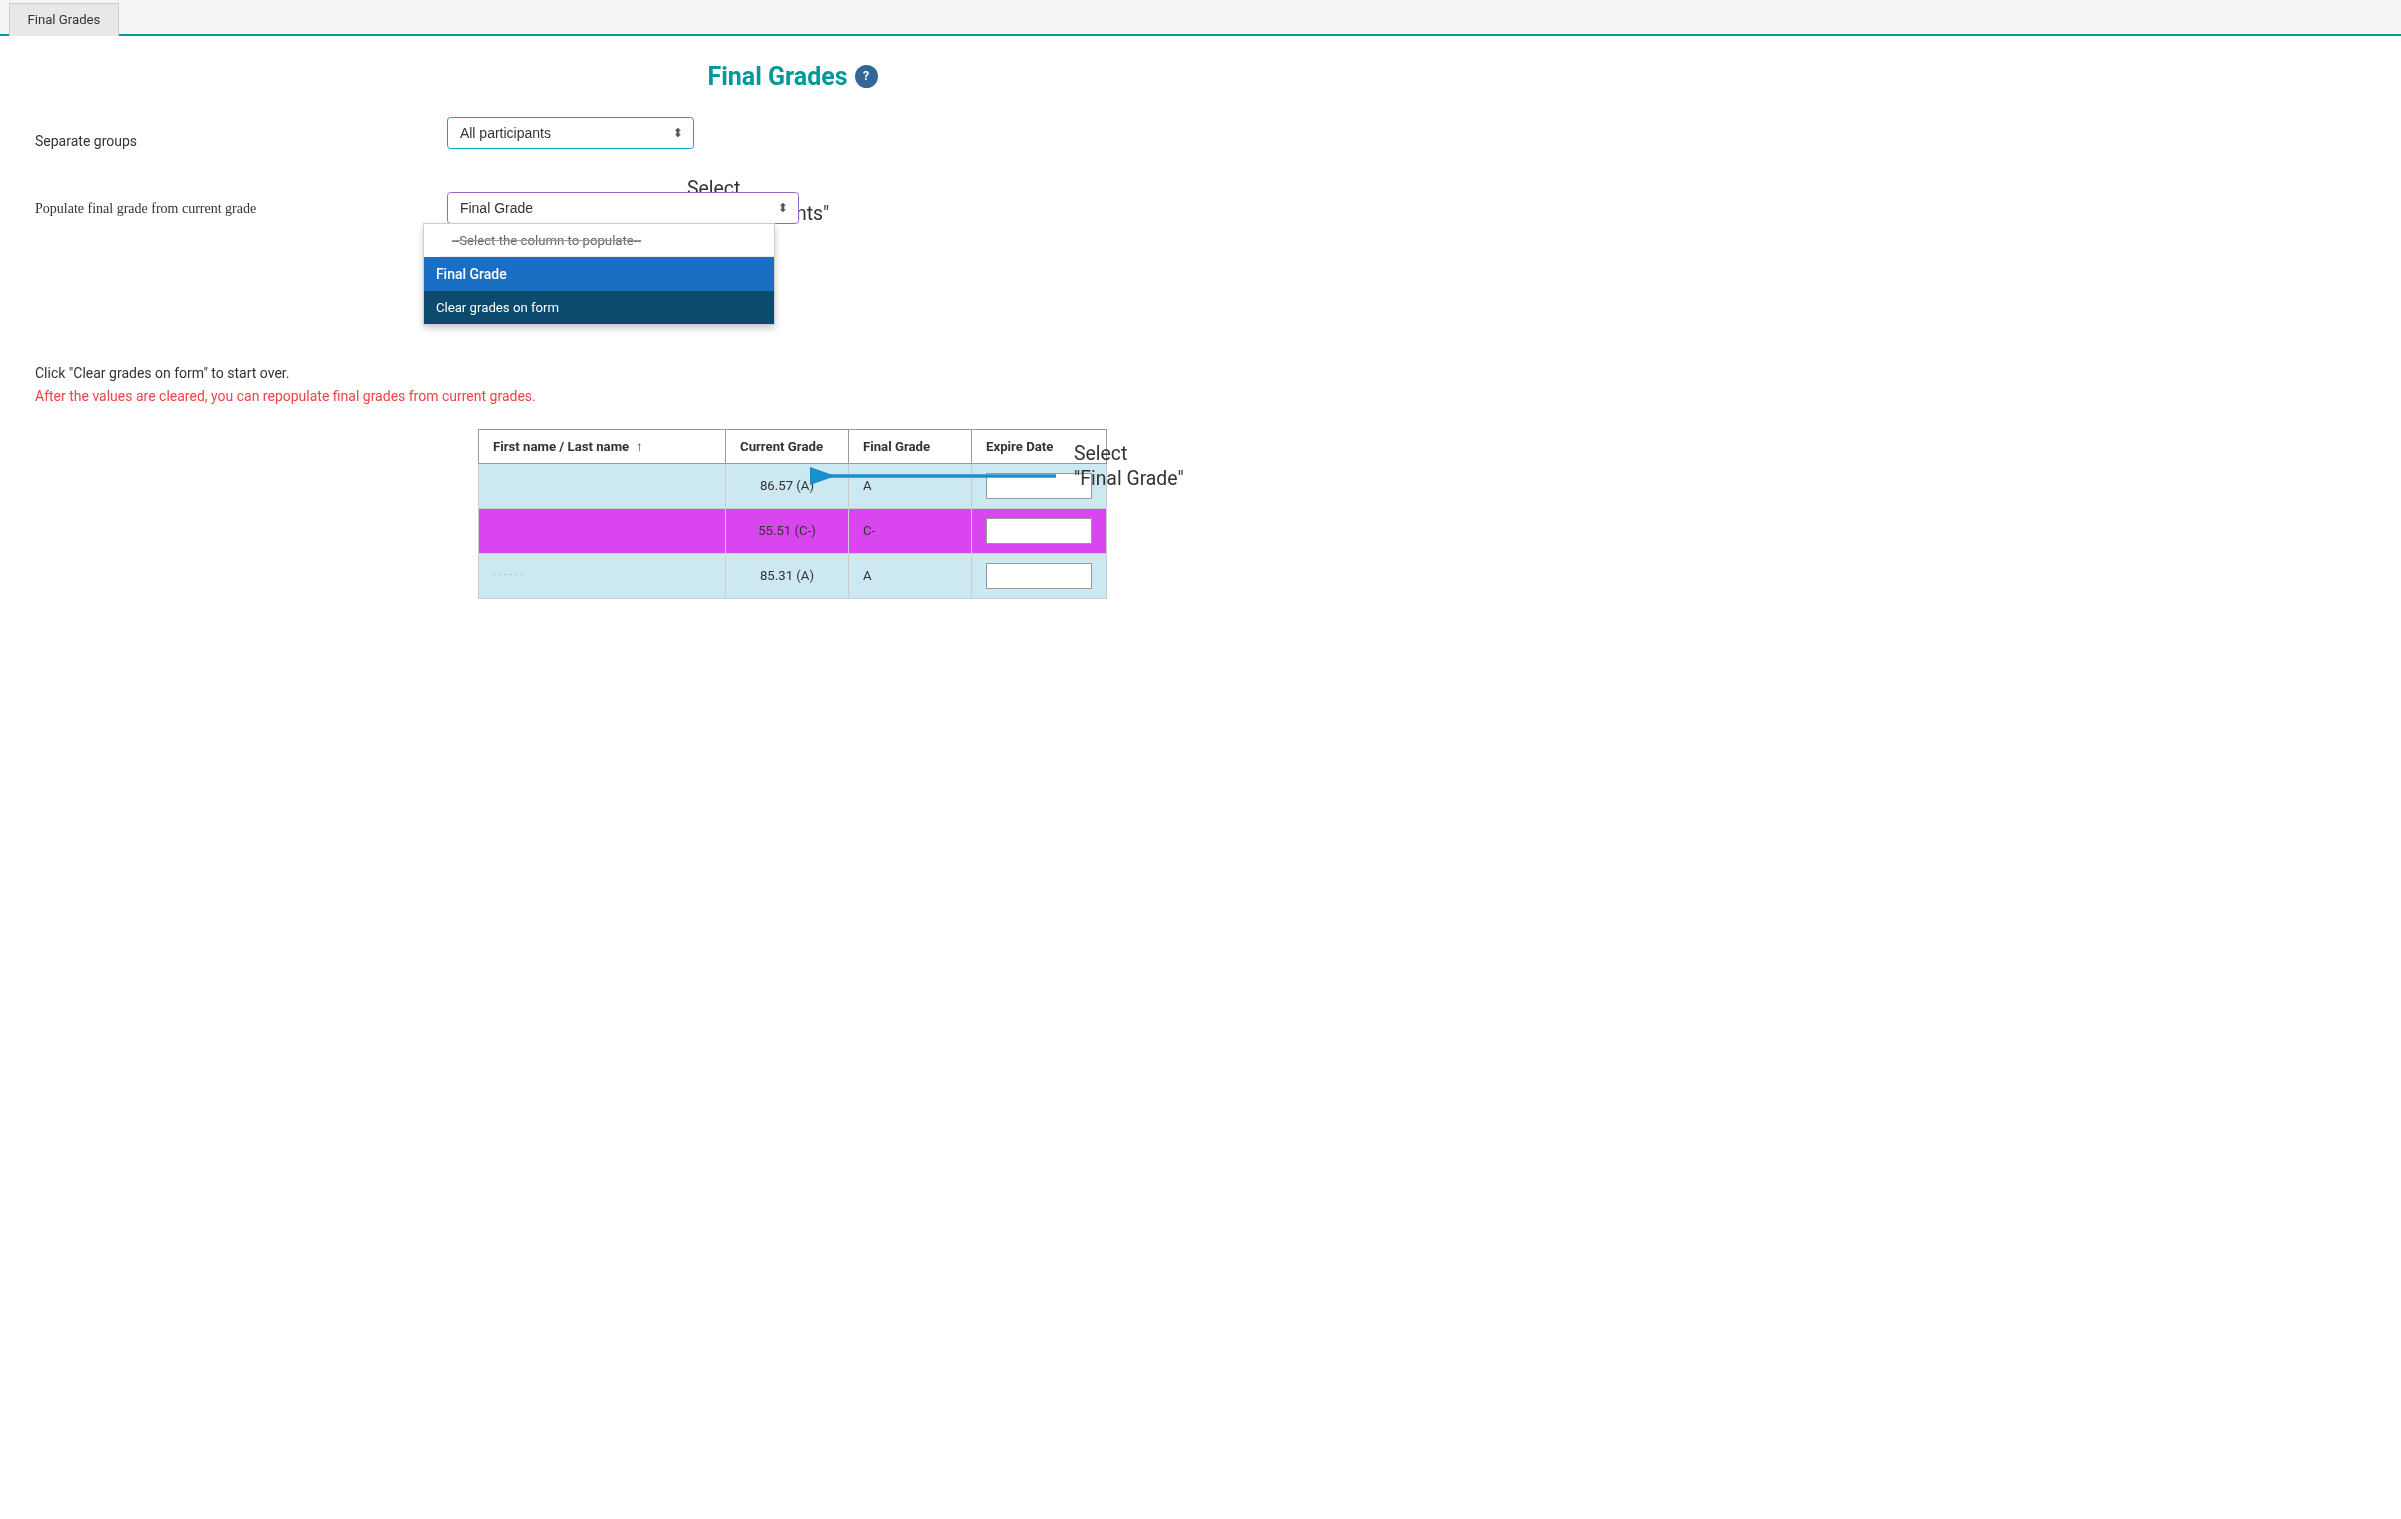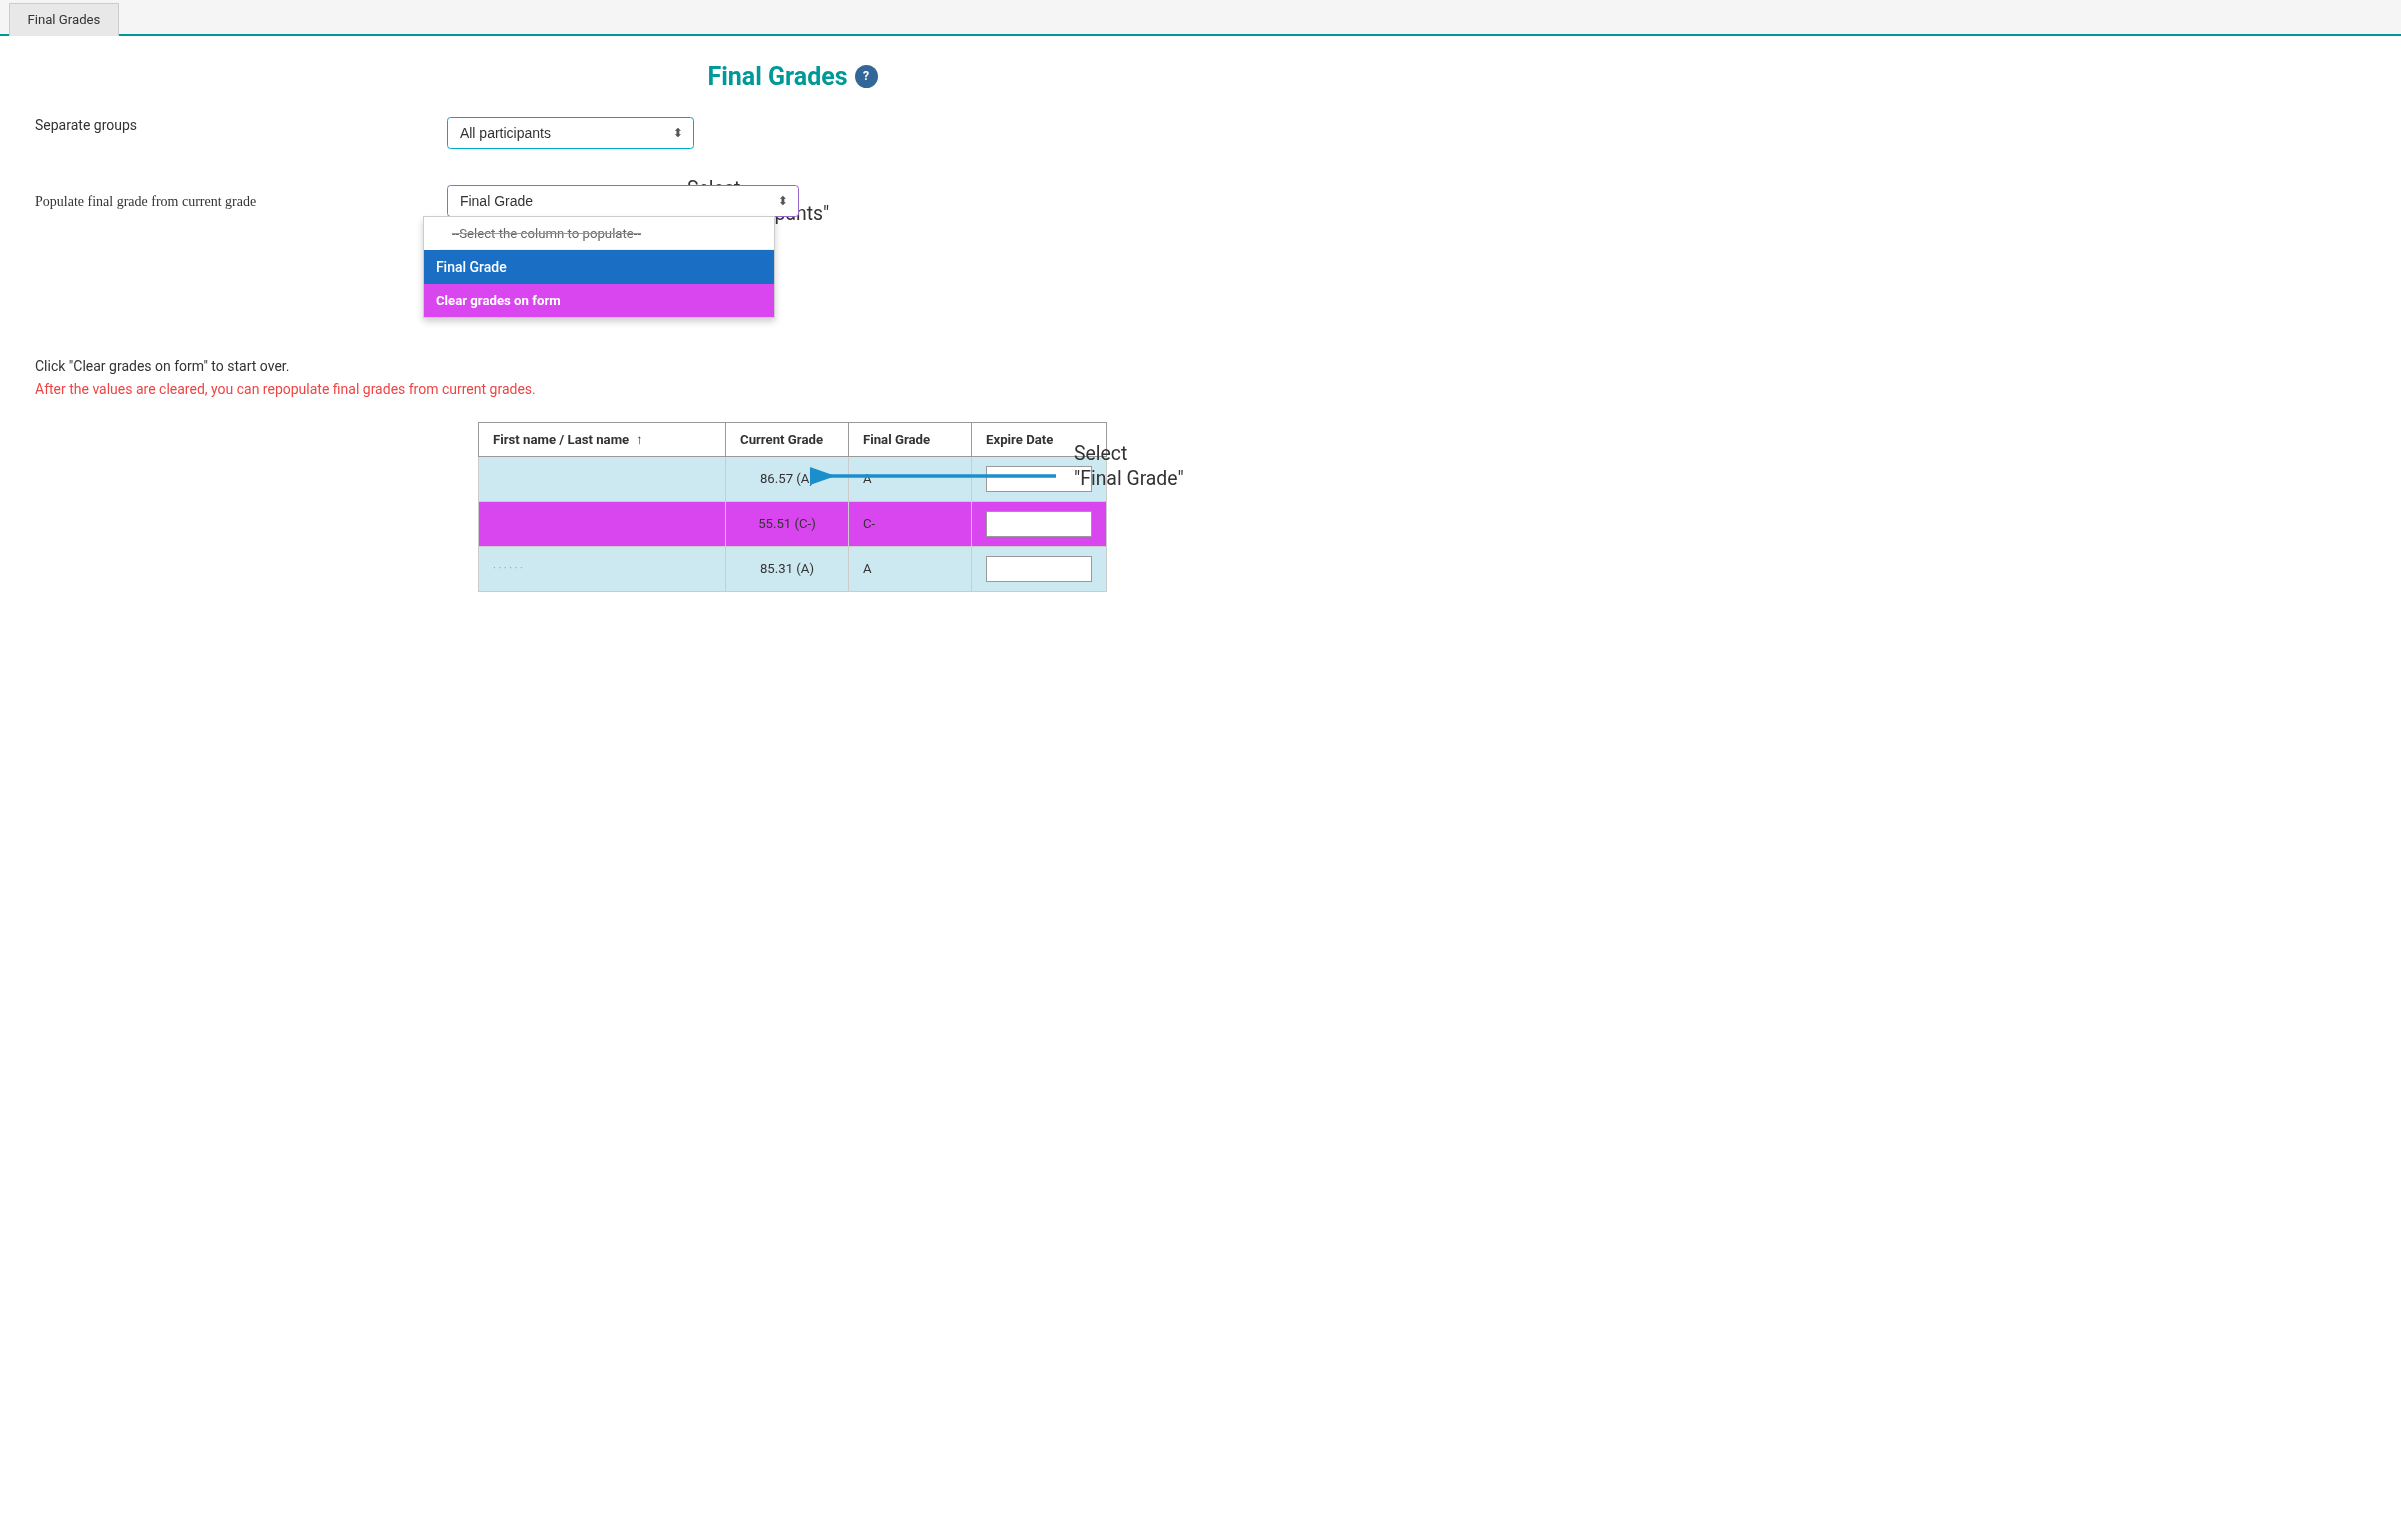--- a/index.html
+++ b/index.html
@@ -57,22 +57,22 @@
       background: #336699;
       color: white;
       border-radius: 50%;
       font-size: 12.3px;
       font-weight: bold;
       cursor: pointer;
     }
 
     .form-row {
       display: flex;
-      align-items: flex-start;
-      margin-bottom: 9px;
+      align-items: flex-end;
+      margin-bottom: 16px;
       gap: 17.6px;
     }
 
     .form-label {
       font-size: 14px;
       color: #333;
       min-width: 370px;
     }
 
     .select-wrapper {
@@ -166,23 +166,22 @@
       color: #fff;
       background: #1a6fc4;
       cursor: pointer;
       font-weight: 500;
     }
 
     .dropdown-option-clear {
       padding: 8.8px 12.3px;
       font-size: 13.2px;
       color: #fff;
-      background: #d946ef;
-      cursor: pointer;
-      font-weight: bold;
+      background: #0c4a6e;
+      cursor: pointer;
     }
 
     .info-text {
       font-size: 14px;
       color: #333;
       margin-bottom: 7px;
       margin-top: 8.8px;
     }
 
     .info-text-second {

